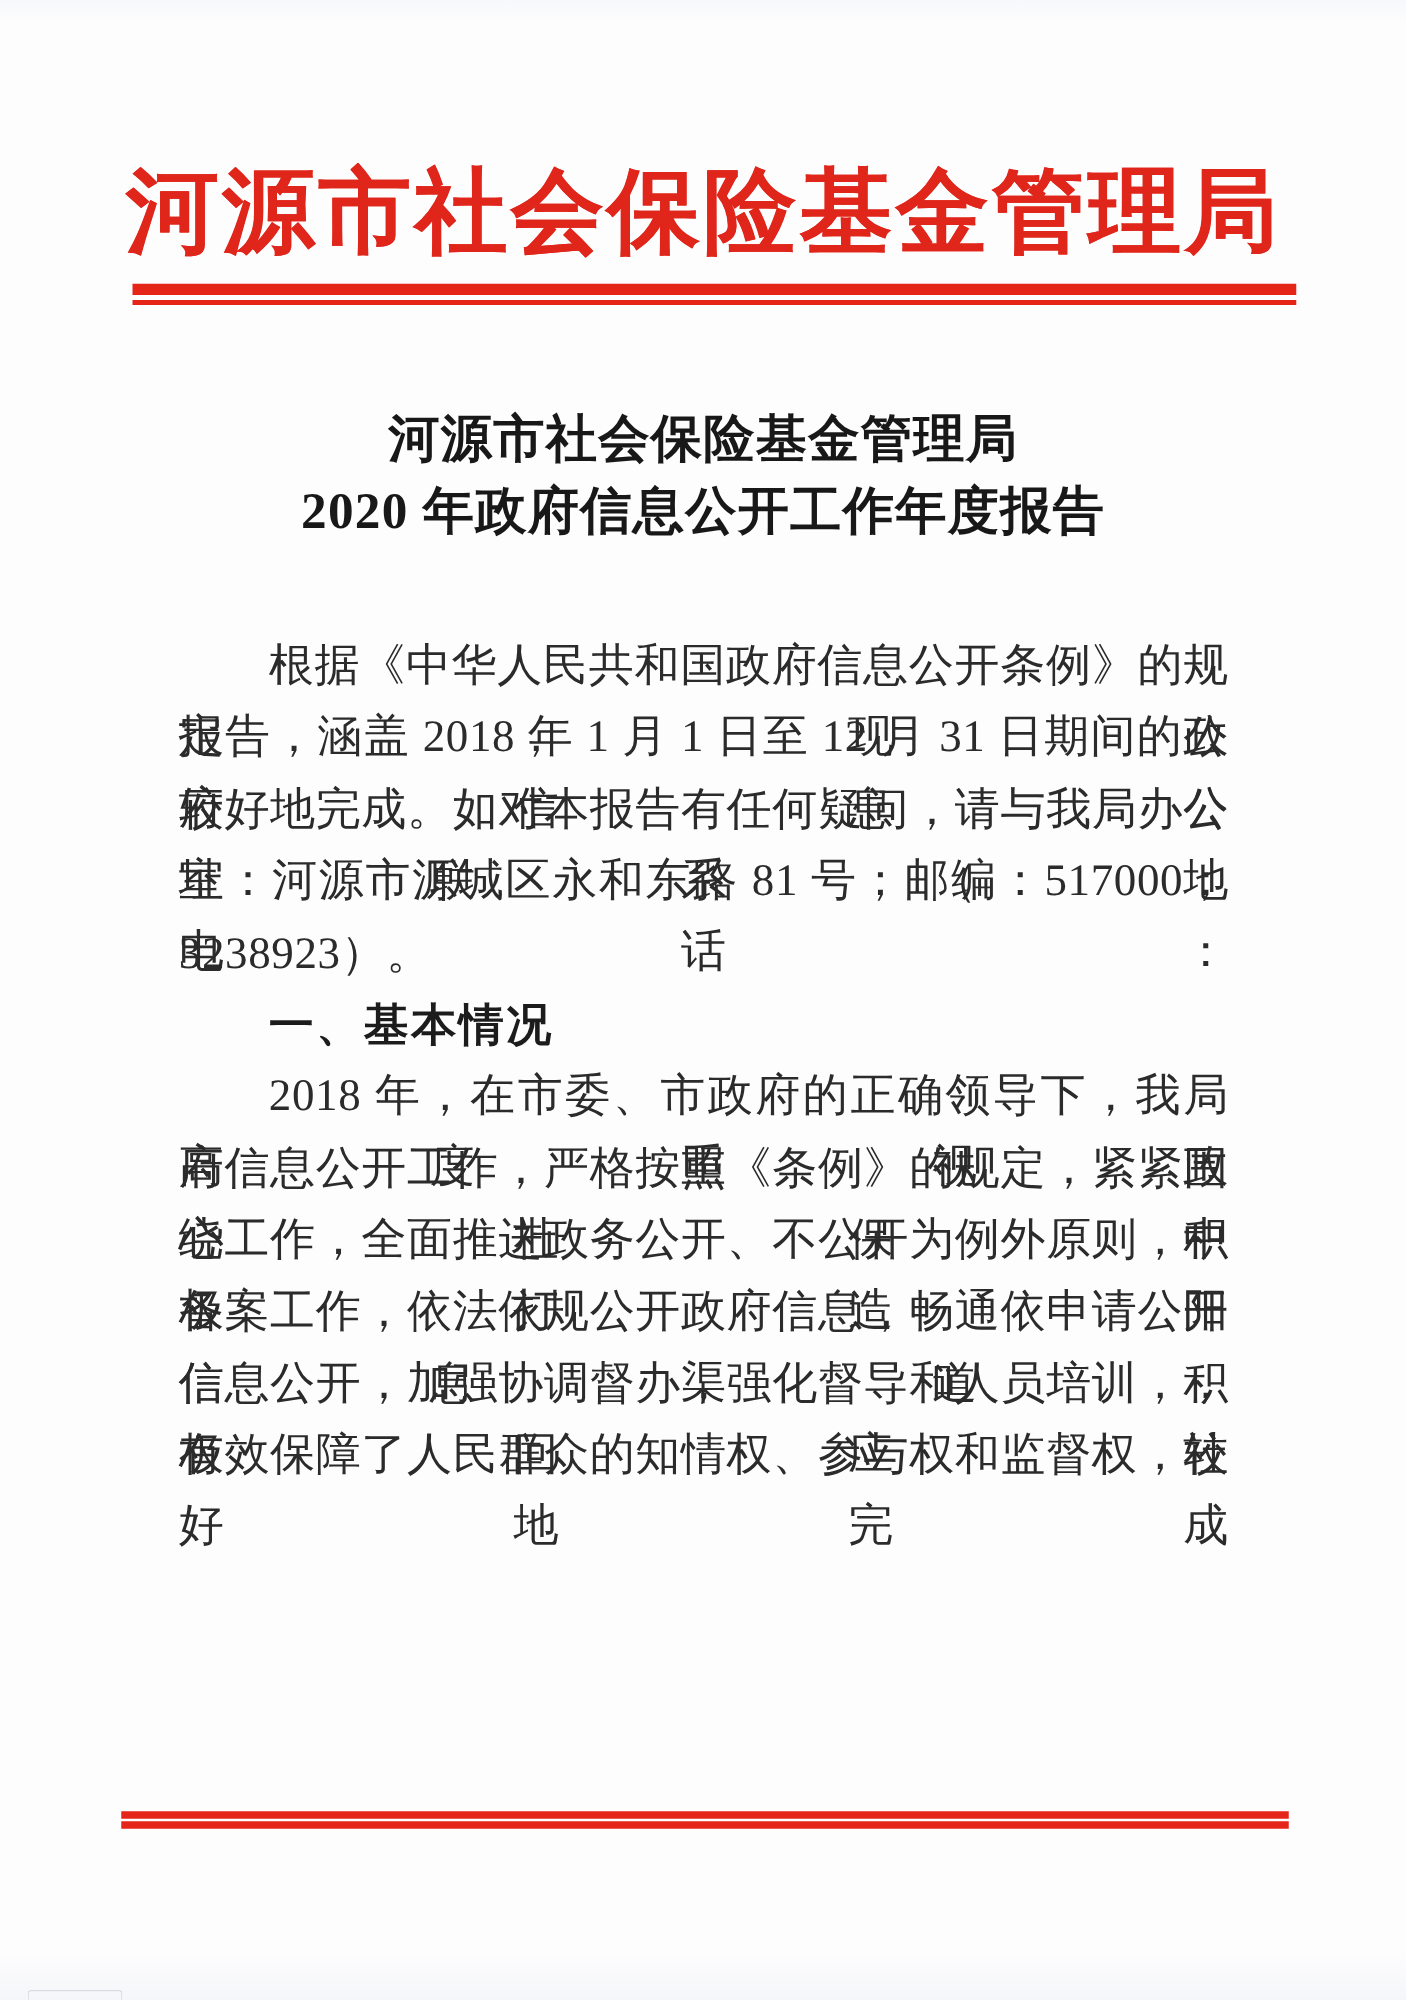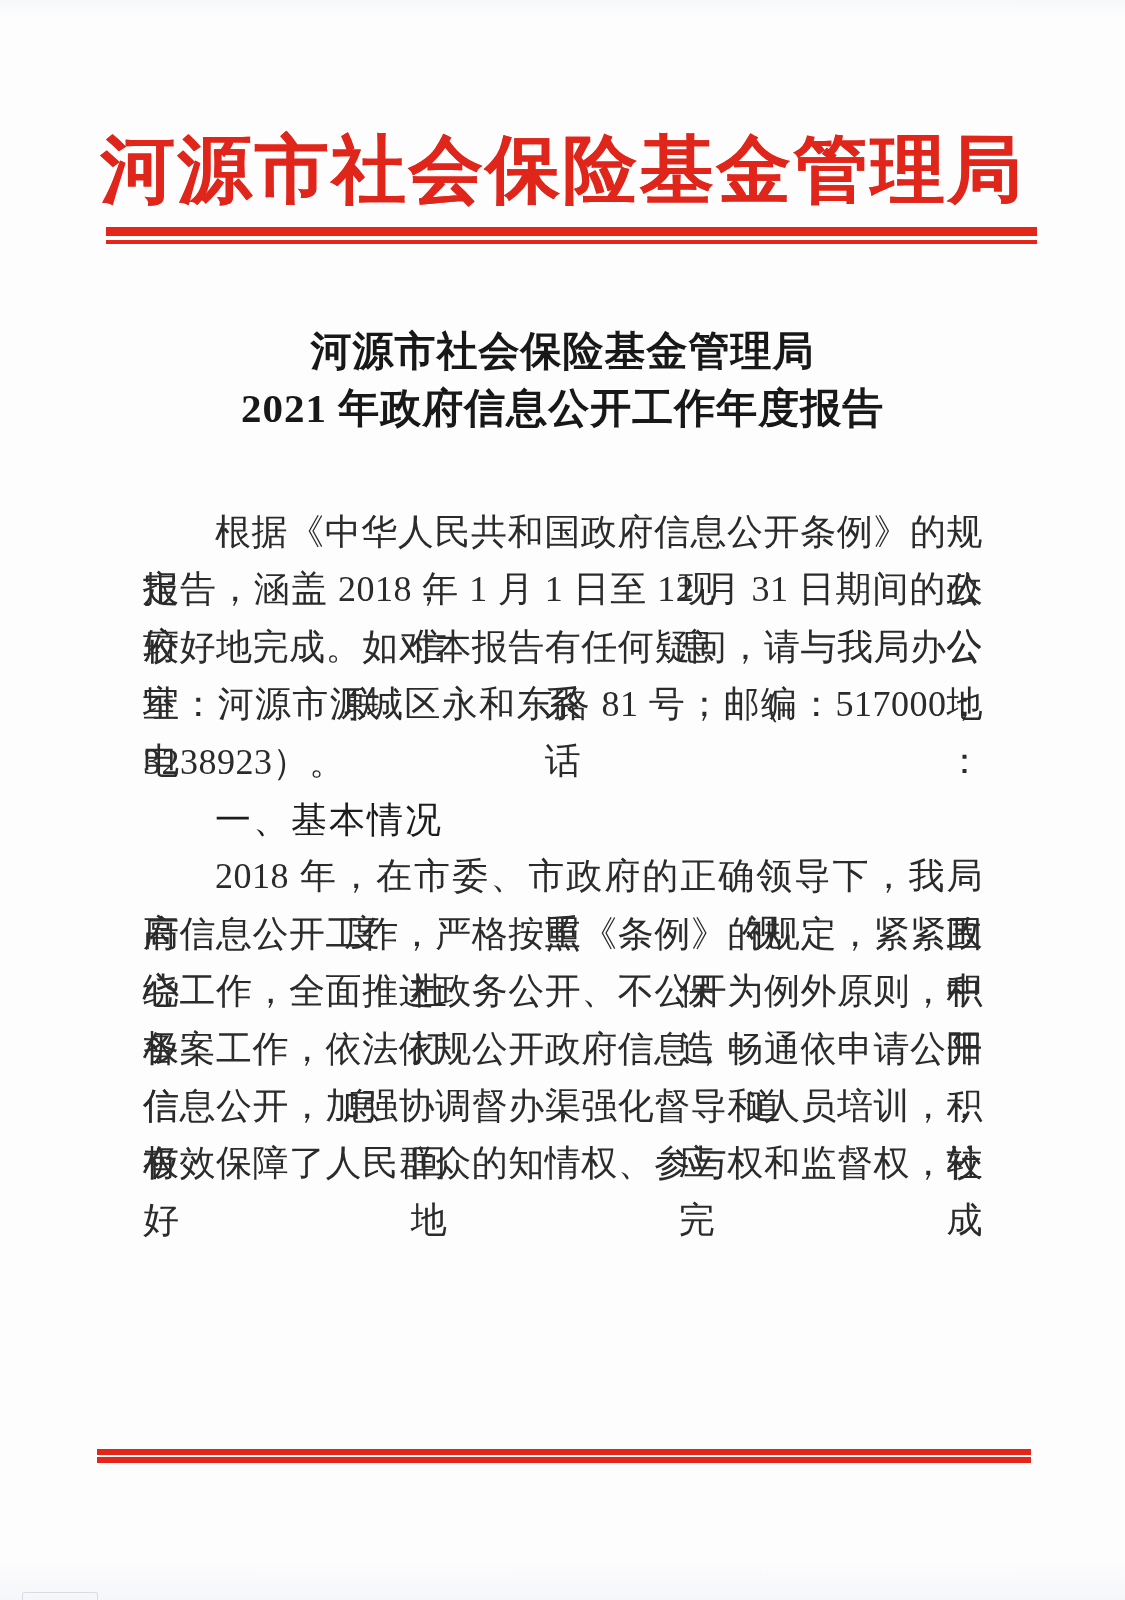--- a/index.html
+++ b/index.html
@@ -86,21 +86,21 @@
   }
   .bline.indent {
     text-indent: 2em;
   }
   .bline.plain {
     text-align: center;
     text-align-last: left;
   }
   .bline.heading {
     font-family: "Liberation Sans", "DejaVu Sans", sans-serif;
-    font-weight: normal;
+    font-weight: bold;
     color: #1c1c1c;
     text-align: right;
     text-align-last: left;
     text-indent: 2em;
     letter-spacing: 2px;
   }
 
   
   .footer-rule {
     position: absolute;
@@ -132,21 +132,21 @@
 
   <div class="letterhead">河源市社会保险基金管理局</div>
 
   <div class="lh-rule">
     <div class="bar-thick"></div>
     <div class="bar-gap"></div>
     <div class="bar-thin"></div>
   </div>
 
   <div class="doc-title l1">河源市社会保险基金管理局</div>
-  <div class="doc-title l2">2021 年政府信息公开工作年度报告</div>
+  <div class="doc-title l2">2020 年政府信息公开工作年度报告</div>
 
   <div class="body-block">
 
     <div class="bline just indent">根据《中华人民共和国政府信息公开条例》的规定，现公</div>
     <div class="bline just">报告，涵盖 2018 年 1 月 1 日至 12 月 31 日期间的政府信息公</div>
     <div class="bline just">较好地完成。如对本报告有任何疑问，请与我局办公室联系（地</div>
     <div class="bline just">址：河源市源城区永和东路 81 号；邮编：517000；电话：</div>
     <div class="bline plain">3238923）。</div>
 
     <div class="bline heading">一、基本情况</div>

